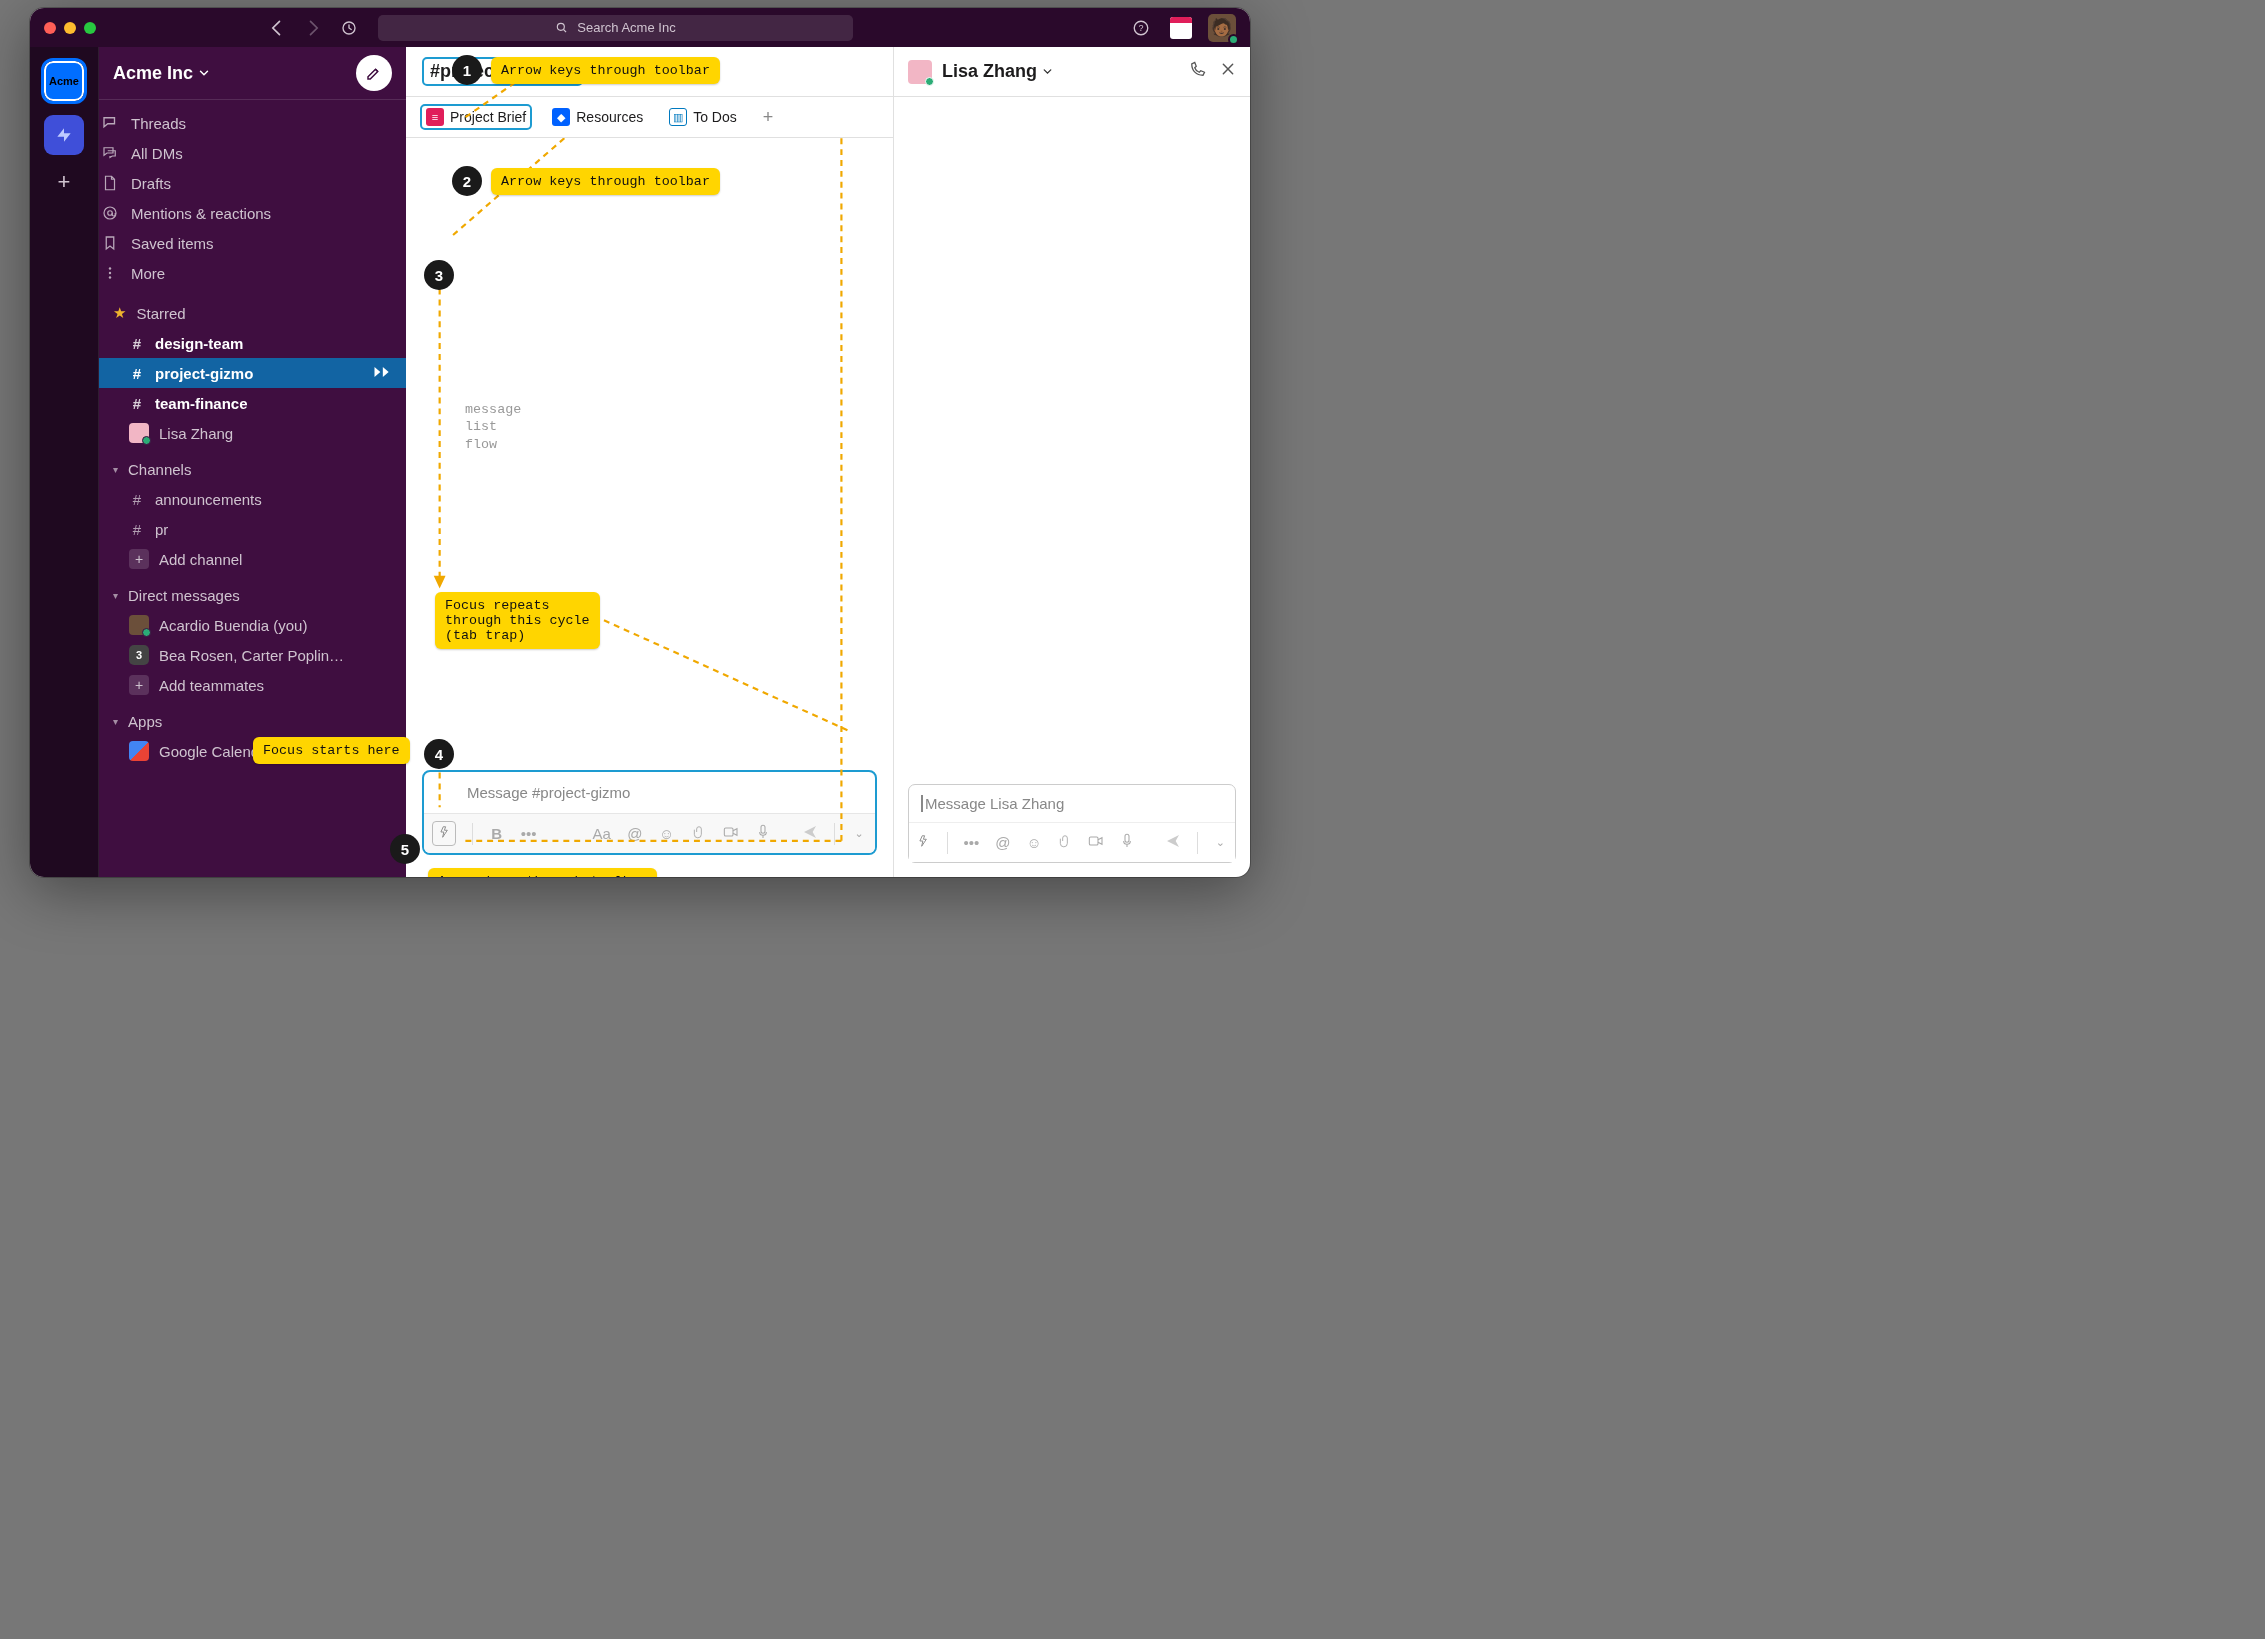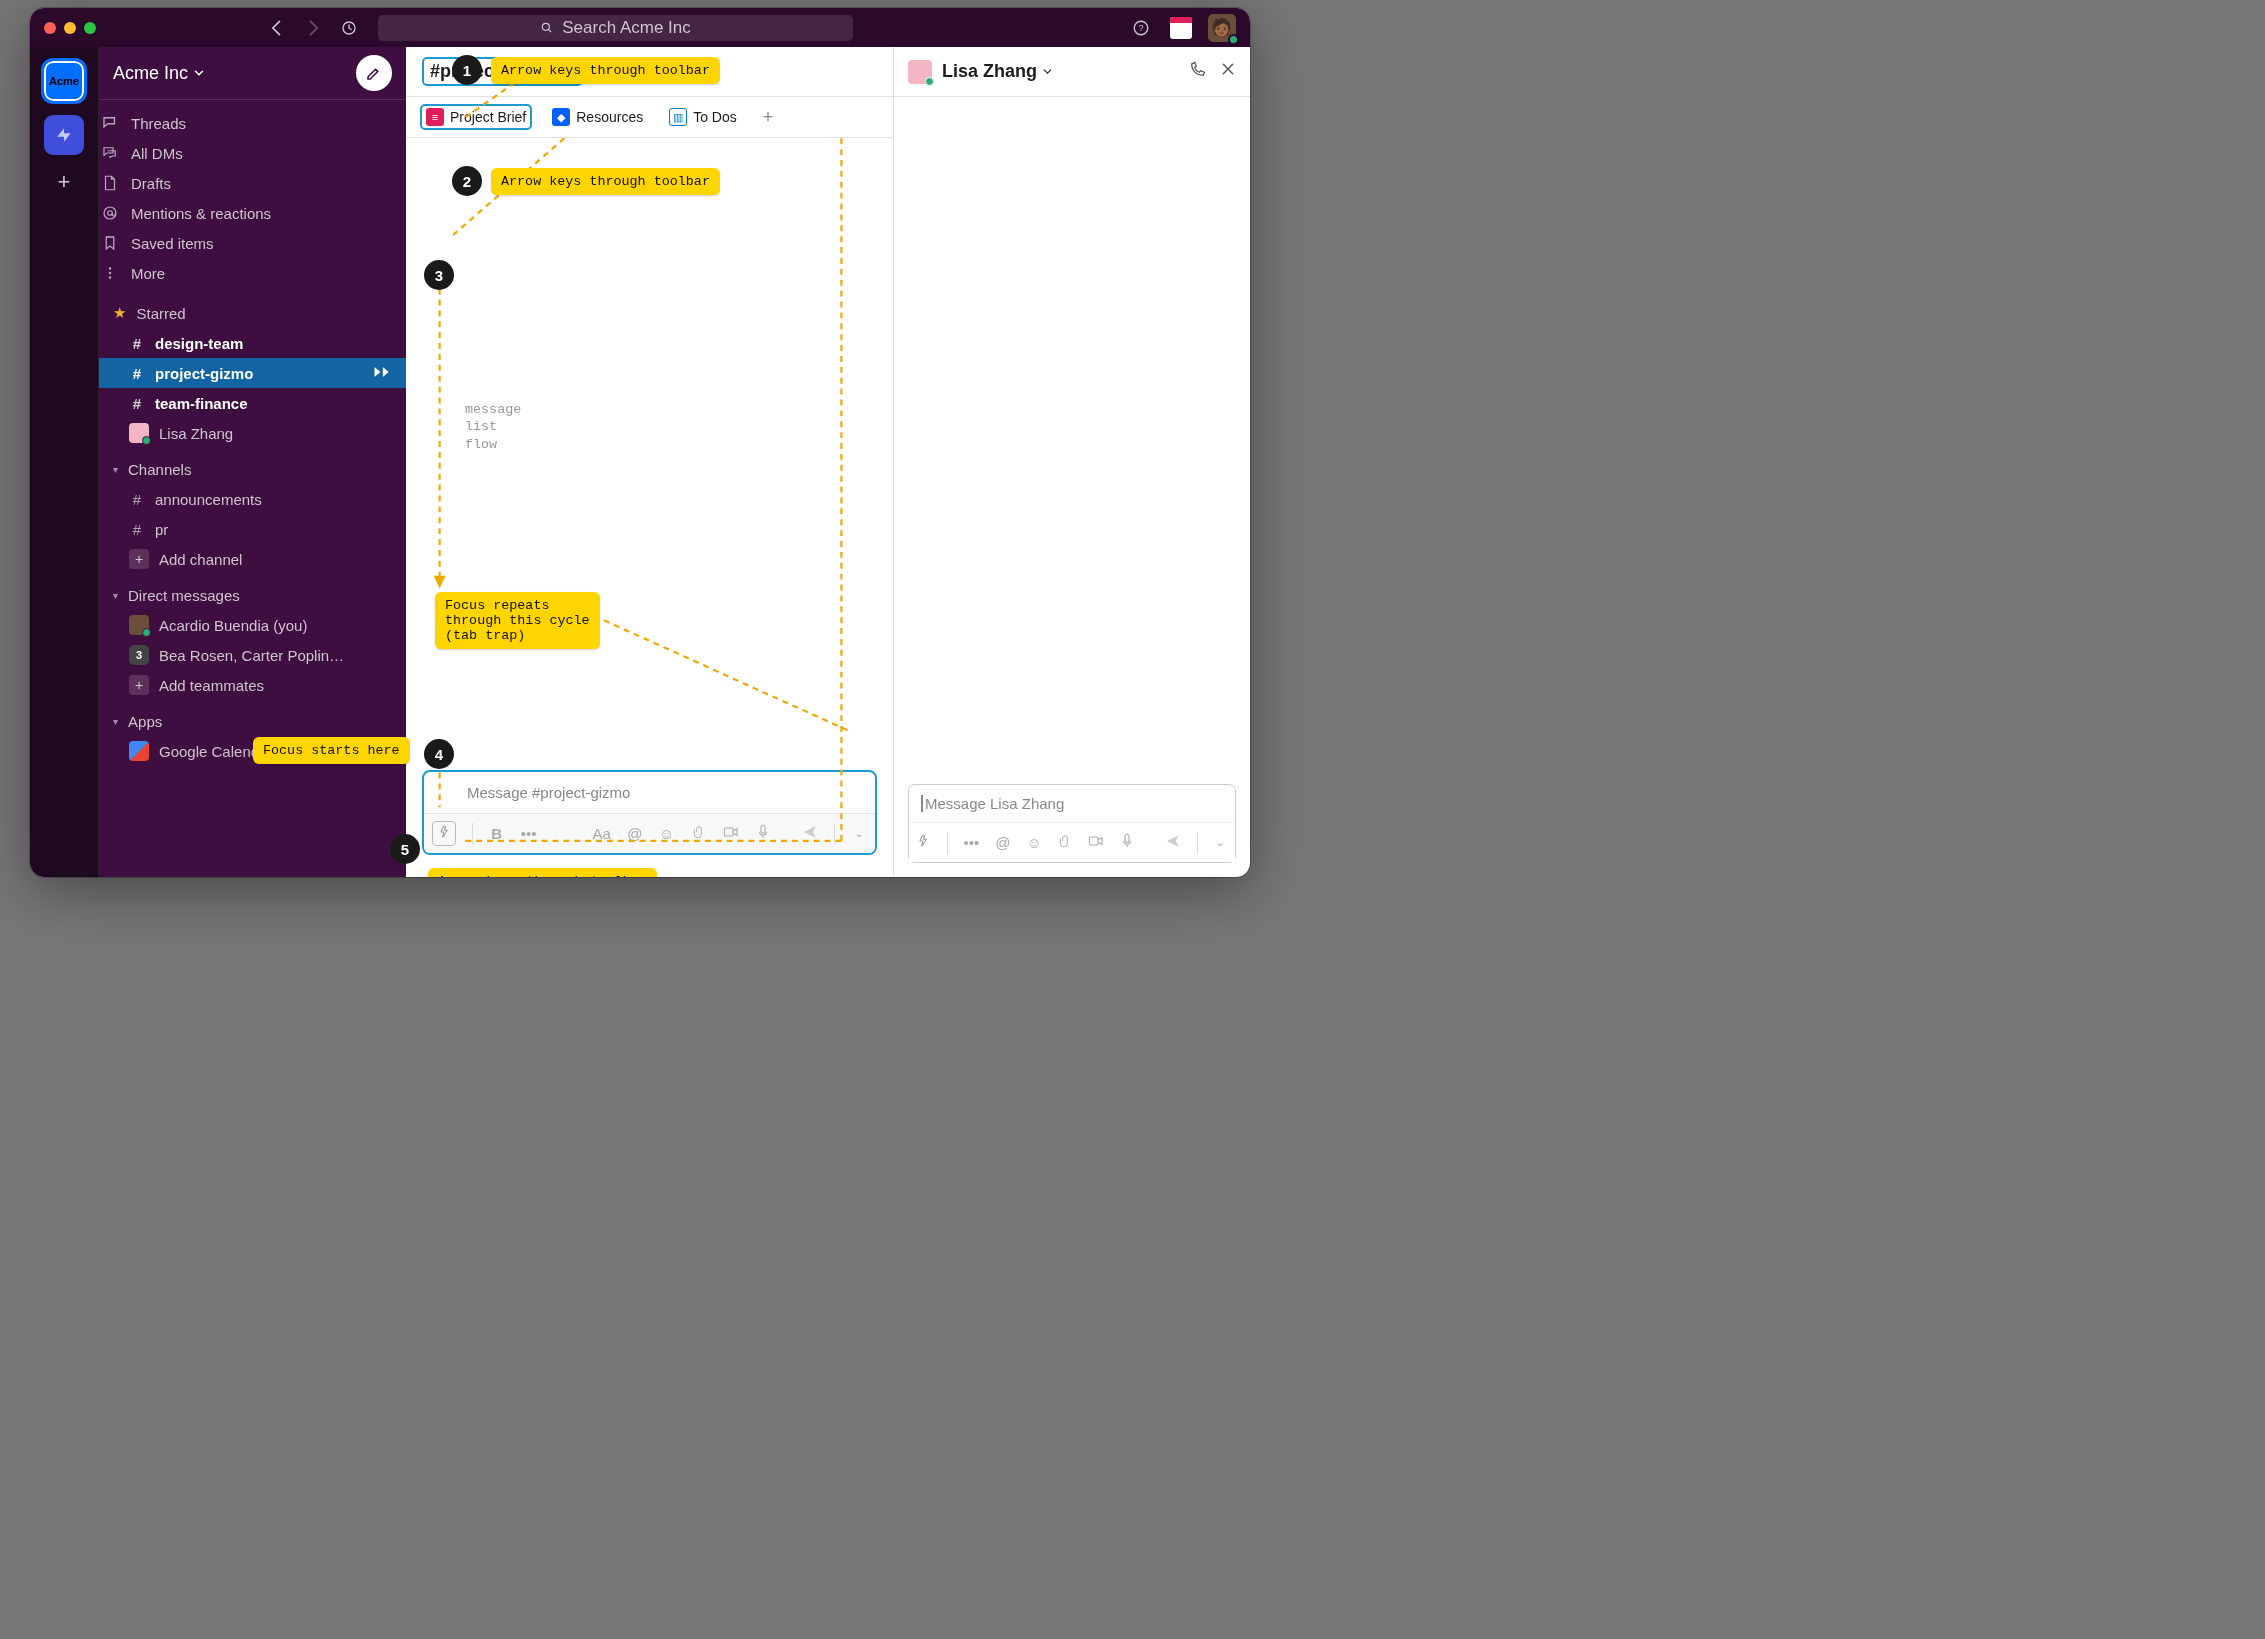--- a/index.html
+++ b/index.html
@@ -62,21 +62,21 @@
   .history-btn svg, .help-btn svg { width: 18px; height:18px; }
   .search {
     margin-left: 6px;
     flex: 0 0 475px;
     height: 26px;
     background: rgba(255,255,255,0.12);
     border-radius: 5px;
     display:flex; align-items:center; justify-content:center;
     gap:8px;
     color: var(--text-light);
-    font-size: 17px;
+    font-size: 13px;
   }
   .topbar-right { margin-left: auto; display:flex; align-items:center; gap:16px; }
   .avatar {
     width: 28px; height:28px; border-radius: 5px; background:#e8912d;
     display:flex; align-items:center; justify-content:center; font-size:17px;
     position: relative;
   }
   .presence-dot { position:absolute; right:-3px; bottom:-3px; width:11px; height:11px; border-radius:50%; background:#2bac76; border:2px solid var(--purple-top);}
   .date-icon { width:22px; height:22px; background:#fff; border-radius:3px; display:flex; flex-direction:column; overflow:hidden;}
   .date-icon .cap{height:6px;background:#e01e5a;}
@@ -107,21 +107,21 @@
     background: var(--purple-sidebar);
     color: var(--text-light);
     display:flex; flex-direction:column;
   }
   .ws-header {
     height: 53px;
     padding: 0 14px;
     border-bottom:1px solid rgba(255,255,255,0.12);
     display:flex; align-items:center; justify-content:space-between;
   }
-  .ws-title { color:#fff; font-weight:400; font-size:18px; display:flex; align-items:center; gap:4px;}
+  .ws-title { color:#fff; font-weight:700; font-size:18px; display:flex; align-items:center; gap:4px;}
   .compose {
     width:36px; height:36px; background:#fff; border-radius:50%;
     display:flex; align-items:center; justify-content:center;
     color: var(--purple-sidebar);
     cursor:pointer;
   }
   .side-list { padding: 8px 0 16px; overflow:auto; font-size:15px;}
   .side-item {
     padding: 3px 2px;
     display:flex; align-items:center; gap:12px;

